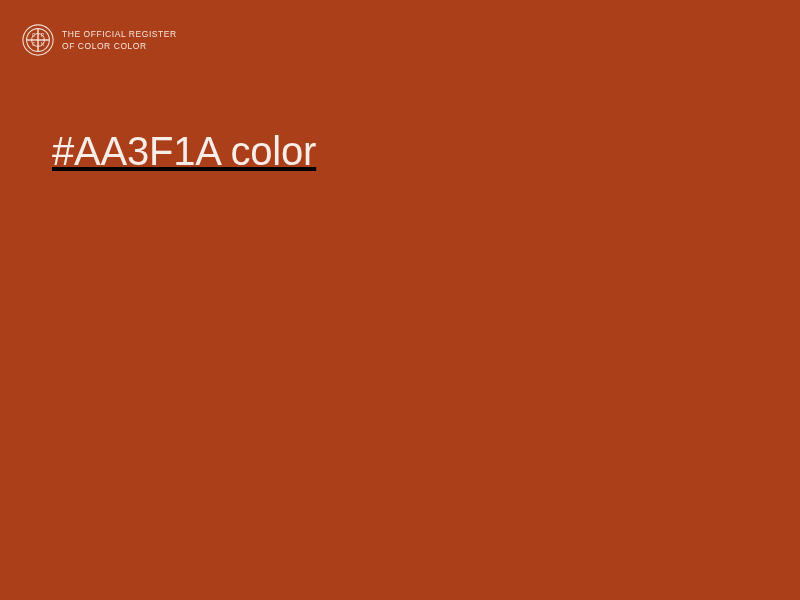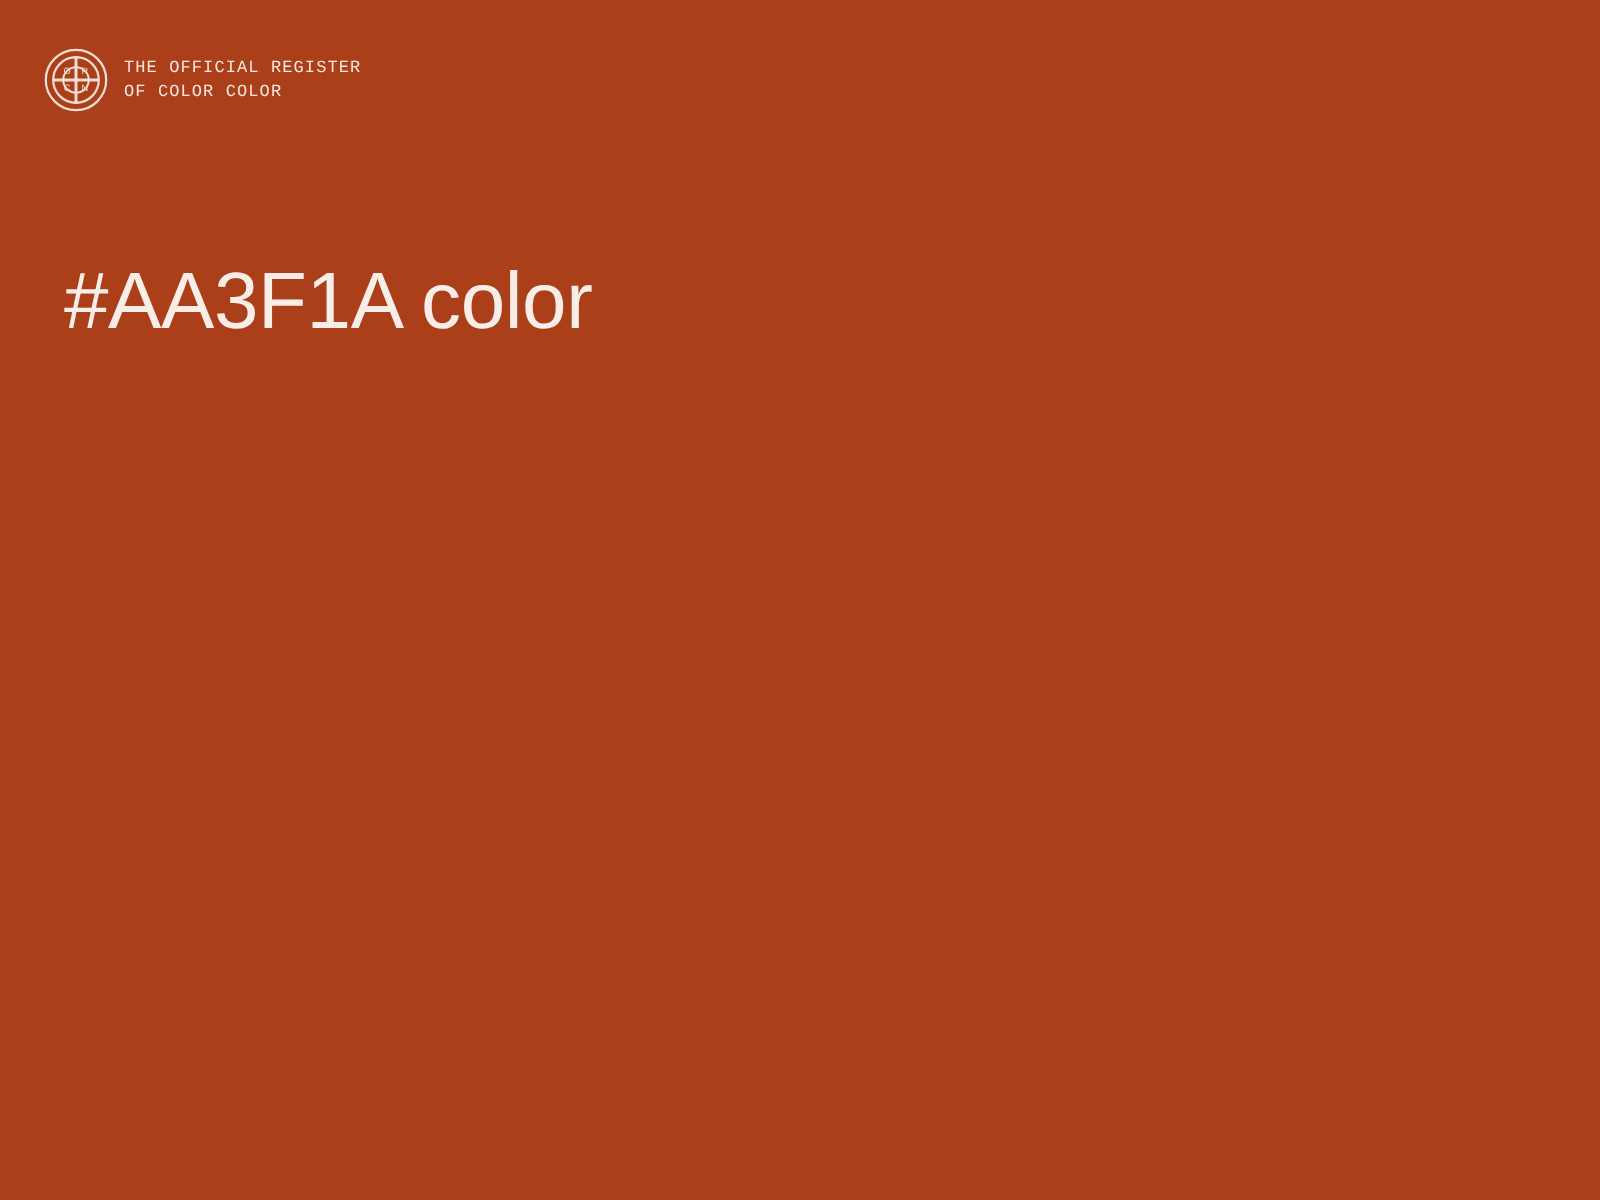--- a/index.html
+++ b/index.html
@@ -35,37 +35,37 @@
     width: 32px;
     height: 32px;
     flex: 0 0 32px;
     display: block;
   }
   .brand-words {
     display: flex;
     flex-direction: column;
     justify-content: center;
     padding-top: 1px;
-    font-family: Liberation Mono, monospace;
   }
   .brand-line {
     color: #F6E7E0;
     font-size: 8.5px;
     line-height: 11.5px;
     letter-spacing: 0.55px;
     white-space: nowrap;
     font-weight: 400;
   }
 
   
   .content {
     position: absolute;
-    left: 32px;
+    left: 52px;
     top: 126px;
     width: 700px;
+    text-decoration: underline;
   }
   .color-title {
     color: #F8EDE7;
     font-size: 40px;
     line-height: 50px;
     font-weight: 400;
     letter-spacing: -0.2px;
     margin: 0;
     white-space: nowrap;
   }

